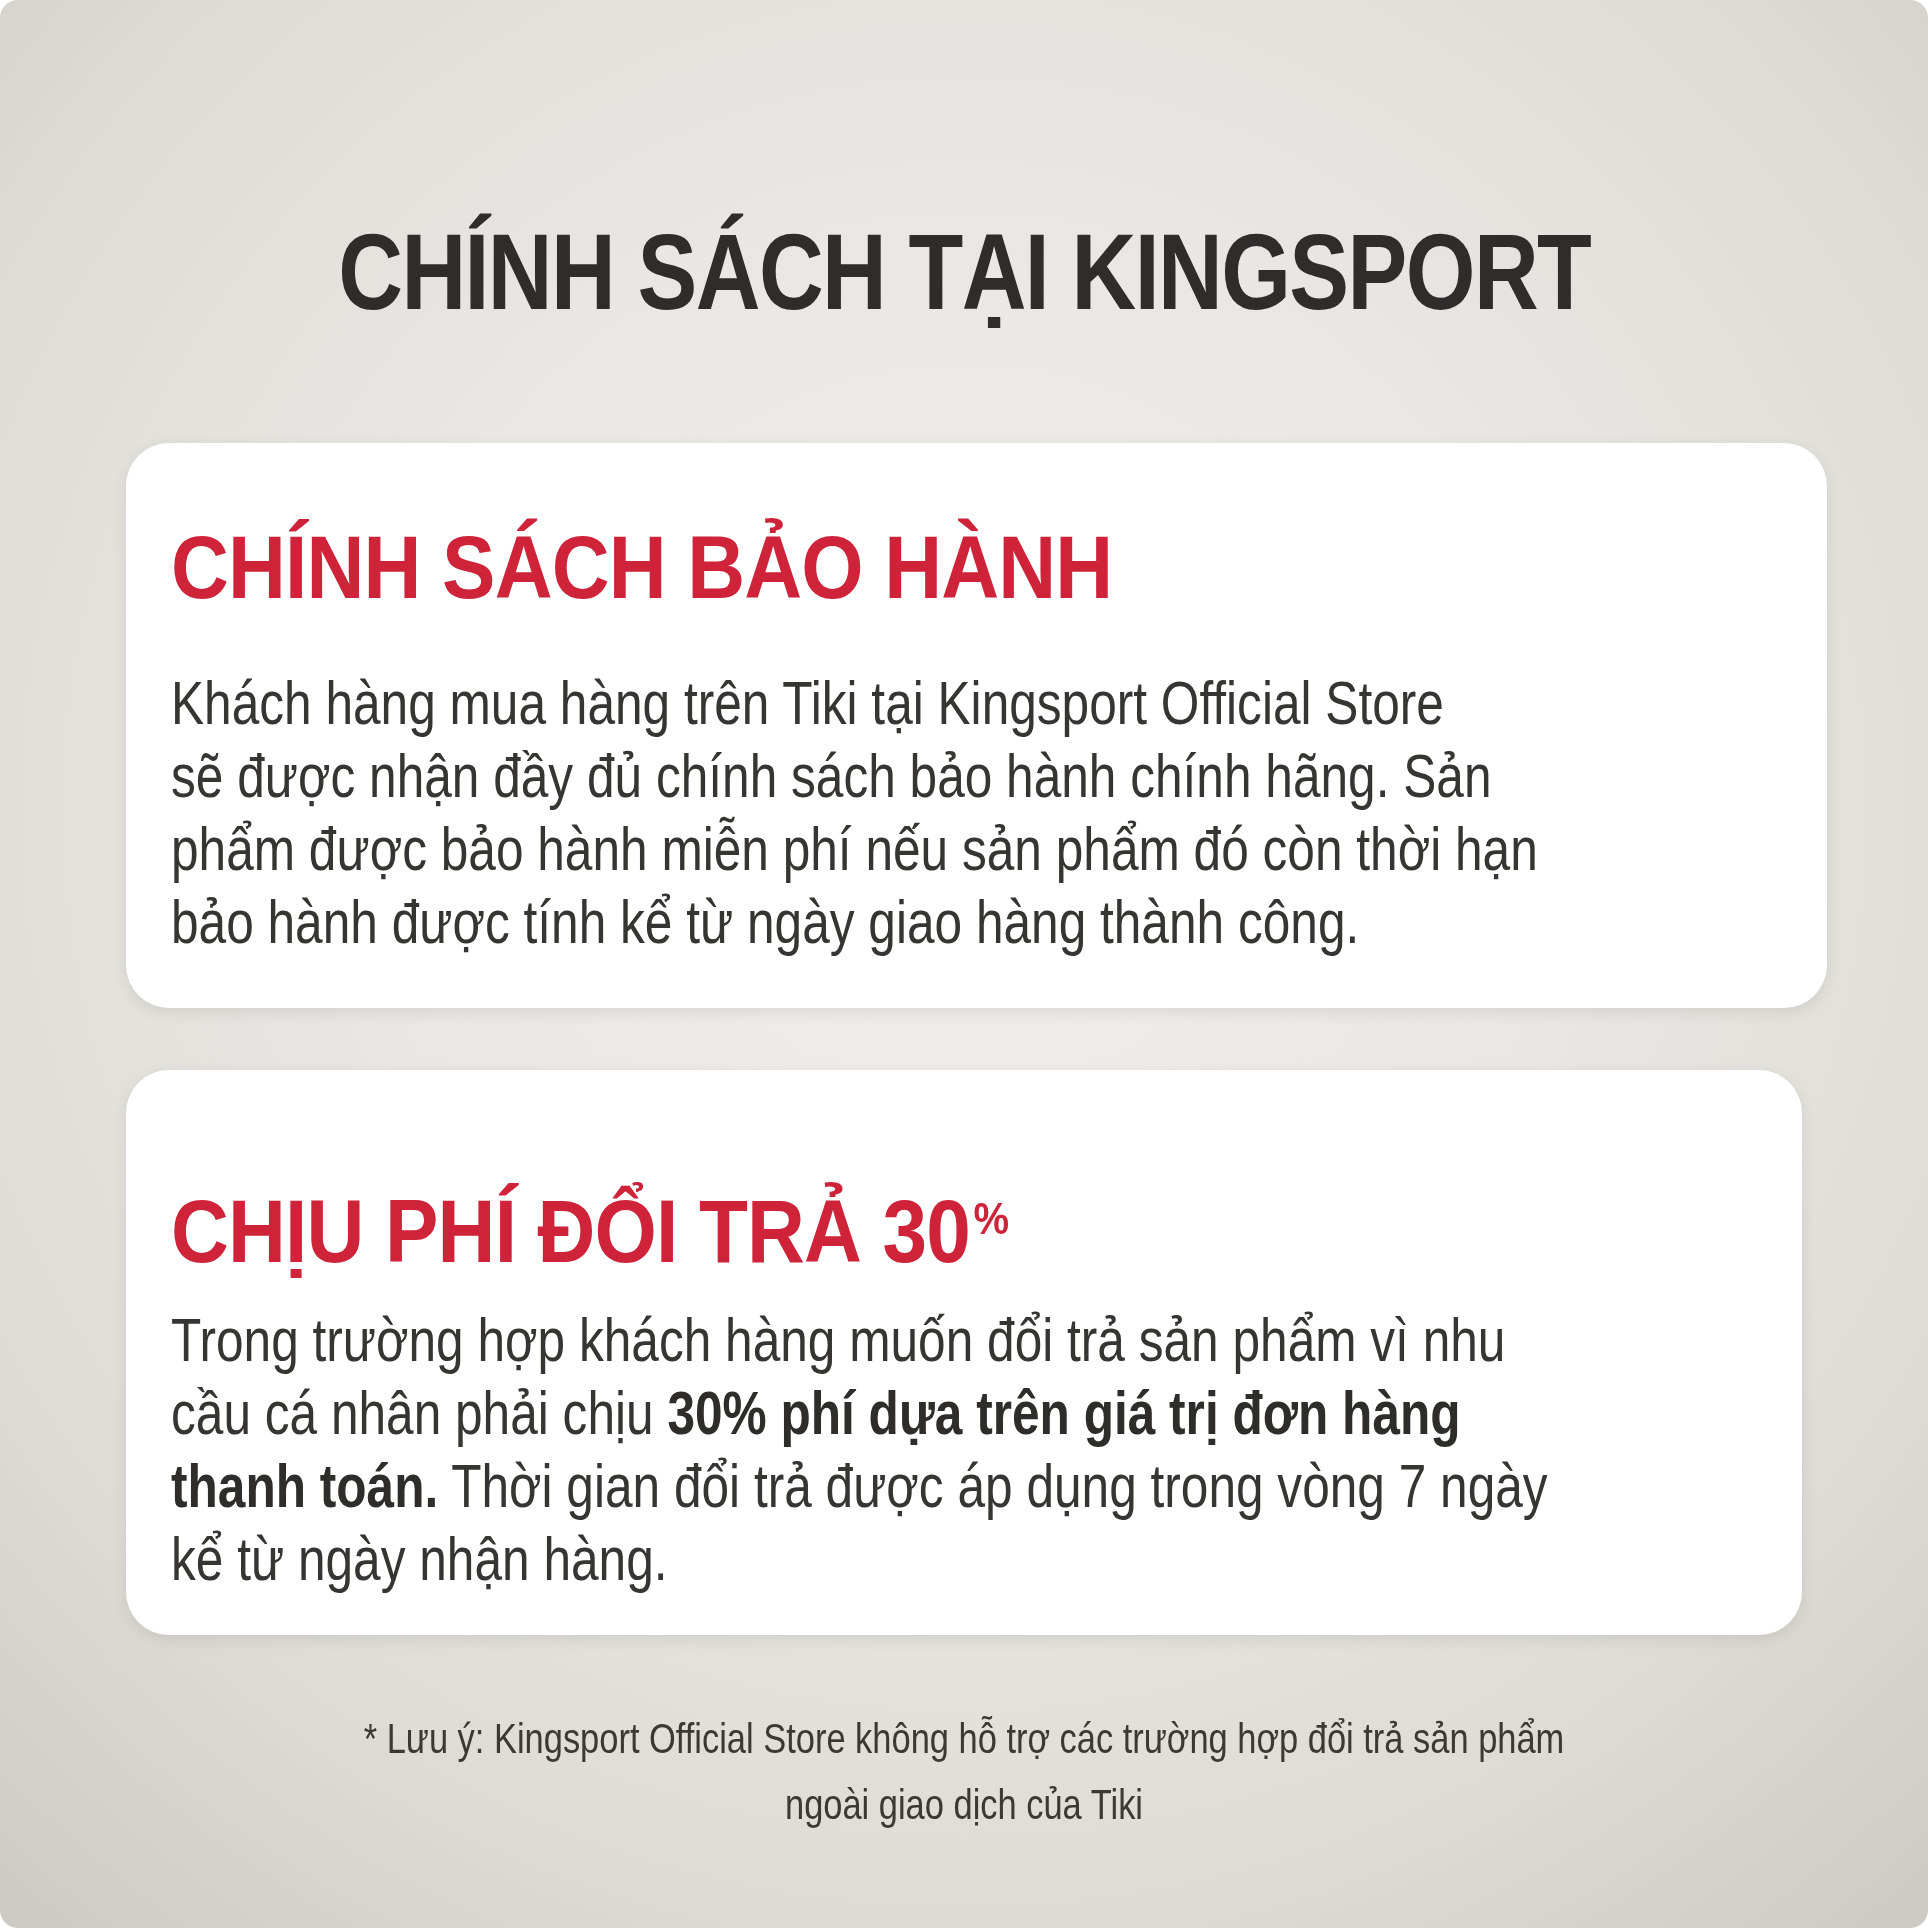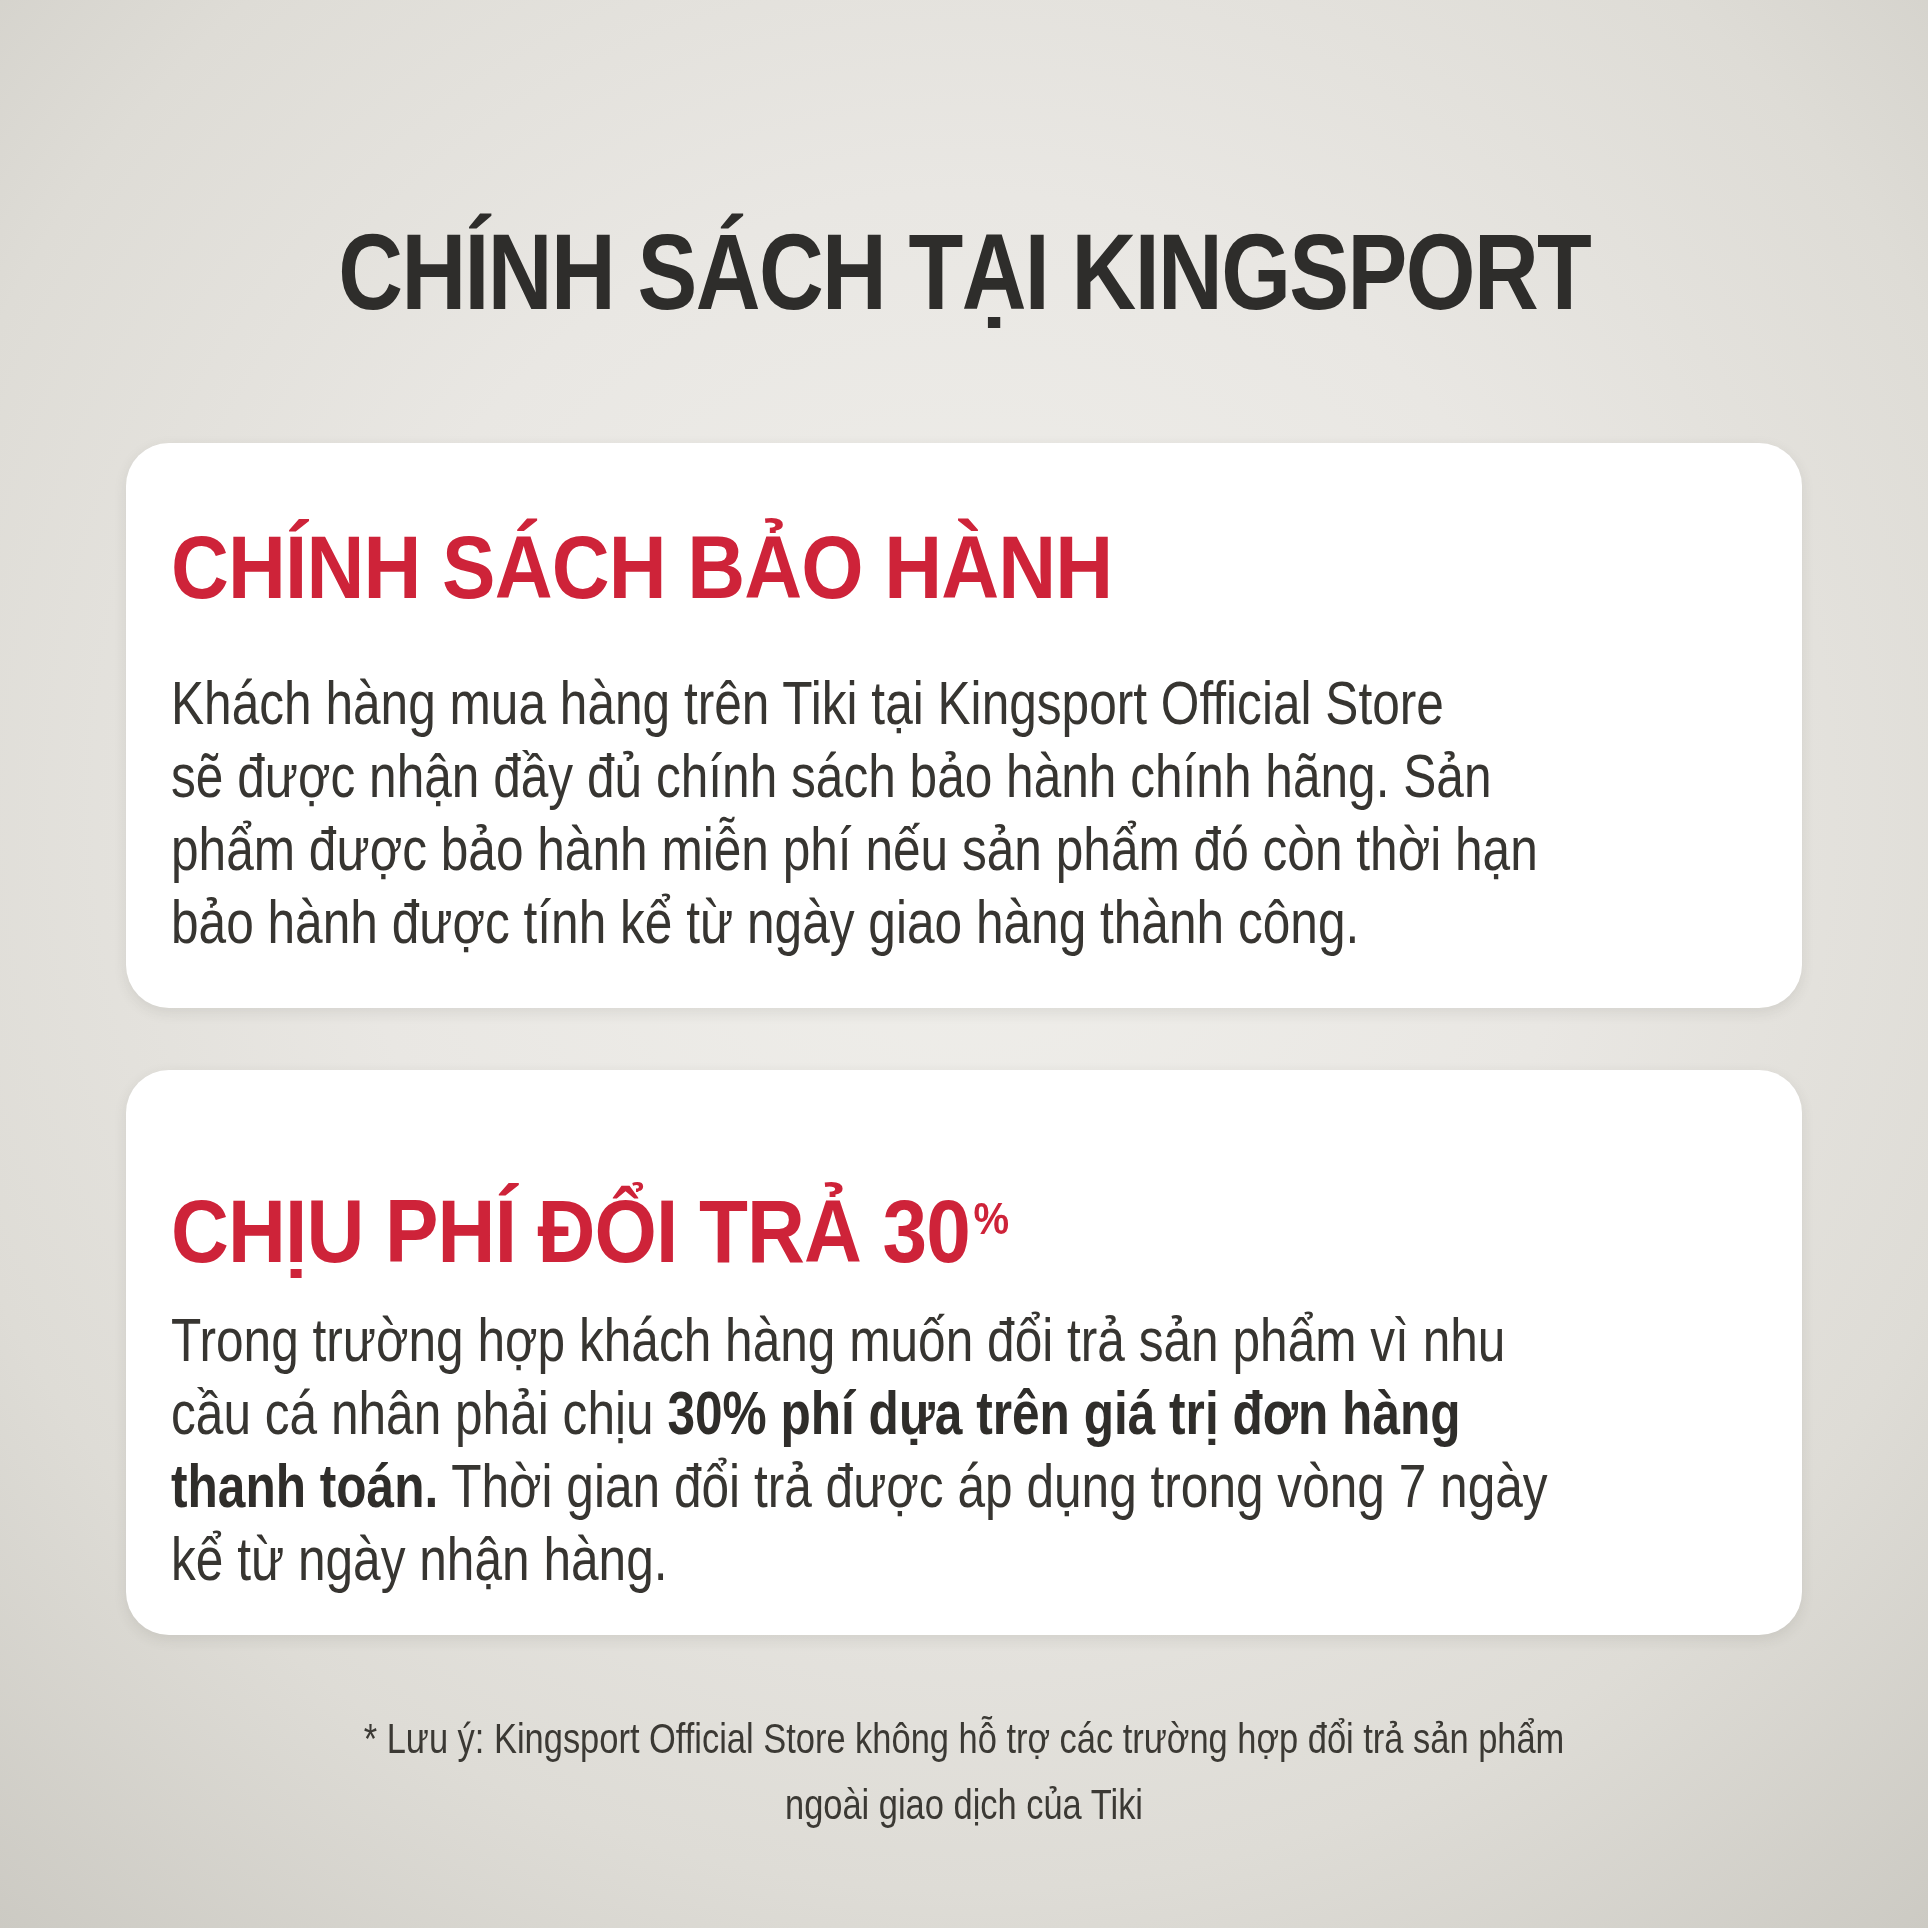--- a/index.html
+++ b/index.html
@@ -6,20 +6,21 @@
   body {
     width: 1928px; height: 1928px;
     font-family: "Liberation Sans", sans-serif;
   }
   .canvas {
     position: relative;
     width: 1928px; height: 1928px;
     overflow: hidden;
     background: radial-gradient(ellipse 80% 80% at 50% 42%,
                 #f0efeb 0%, #e9e7e3 40%, #dedcd6 70%, #c9c7c0 100%);
+    border-radius: 18px;
   }
   .page-title {
     position: absolute;
     top: 209px; left: 0; width: 1928px;
     margin: 0;
     text-align: center;
     font-size: 108px;
     font-weight: bold;
     color: #2e2d2b;
     letter-spacing: -1.9px;
@@ -30,21 +31,21 @@
     transform: scaleX(0.83);
     transform-origin: 50% 50%;
   }
   .card {
     position: absolute;
     left: 126px; width: 1676px; height: 565px;
     background: #ffffff;
     border-radius: 43px;
     box-shadow: 0 4.7px 13px rgba(60, 58, 50, 0.10);
   }
-  .card-1 { top: 443px; }
+  .card-1 { top: 443px; padding-left: 25px; }
   .card-2 { top: 1070px; }
   .card-heading {
     position: absolute;
     left: 45px; margin: 0;
     font-size: 89px;
     font-weight: bold;
     color: #ce2339;
     letter-spacing: -0.9px;
     white-space: nowrap;
   }

